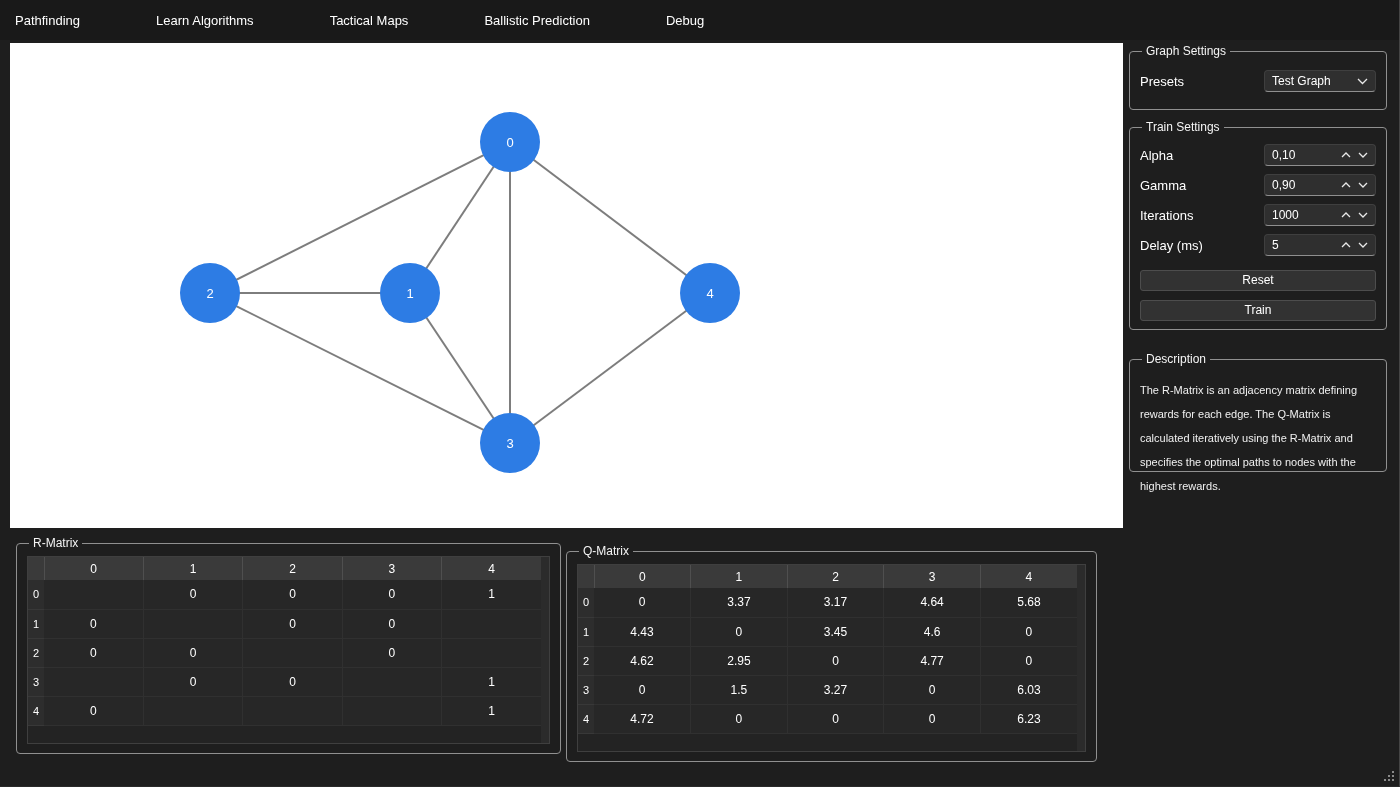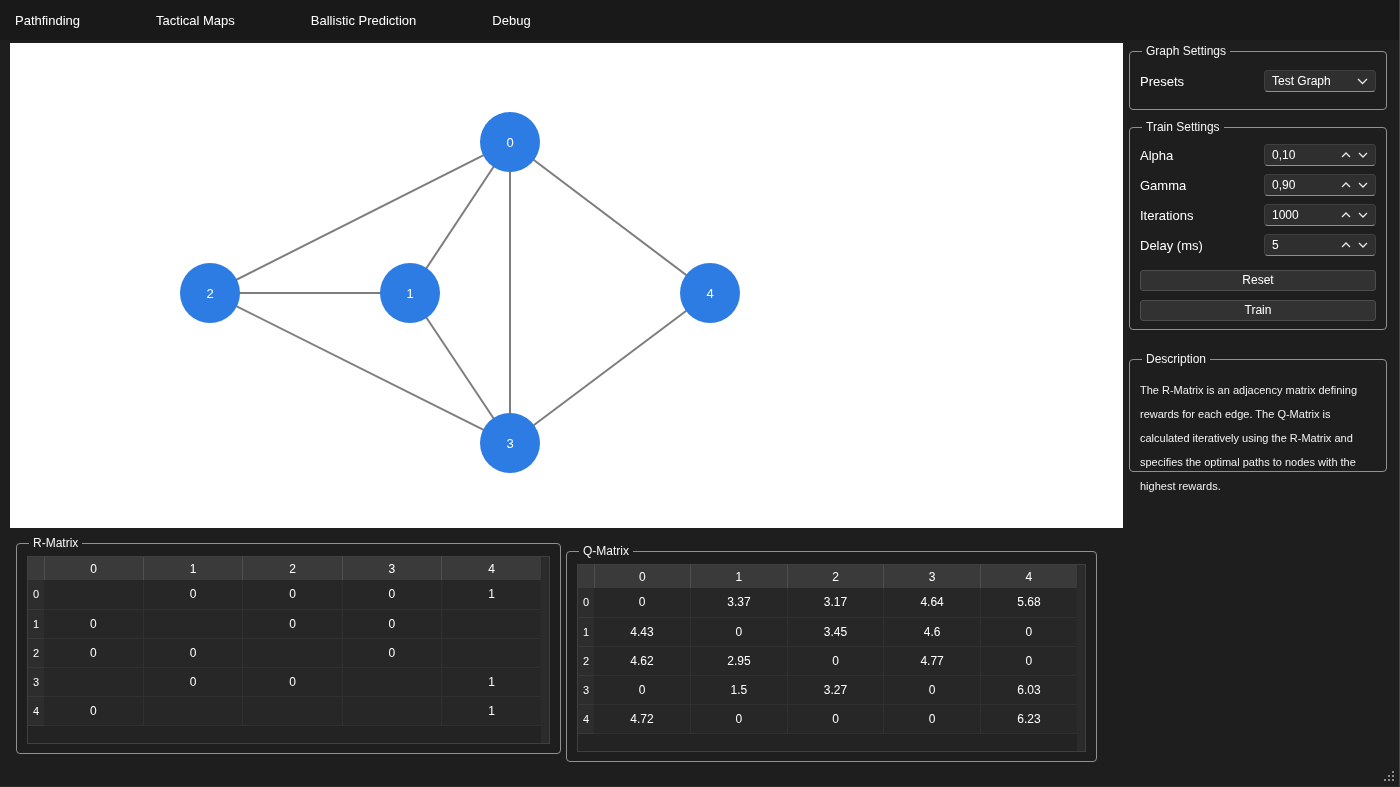--- a/index.html
+++ b/index.html
@@ -106,20 +106,21 @@
     position:absolute; inset:0; pointer-events:none;
     border-right:1px solid #454545; border-bottom:1px solid #2a2a2a;
   }
   .grip { position:absolute; right:5px; bottom:5px; }
 </style>
 </head>
 <body>
 
 <div class="tabbar">
   <div class="tab">Pathfinding</div>
+  <div class="tab">Learn Algorithms</div>
   <div class="tab">Tactical Maps</div>
   <div class="tab">Ballistic Prediction</div>
   <div class="tab">Debug</div>
 </div>
 
 <div class="canvas">
   <svg id="graph-svg" viewBox="0 0 1113 485">
       <line x1="500" y1="99" x2="400" y2="250" stroke="#7d7d7d" stroke-width="2"></line>
       <line x1="500" y1="99" x2="200" y2="250" stroke="#7d7d7d" stroke-width="2"></line>
       <line x1="500" y1="99" x2="500" y2="400" stroke="#7d7d7d" stroke-width="2"></line>

